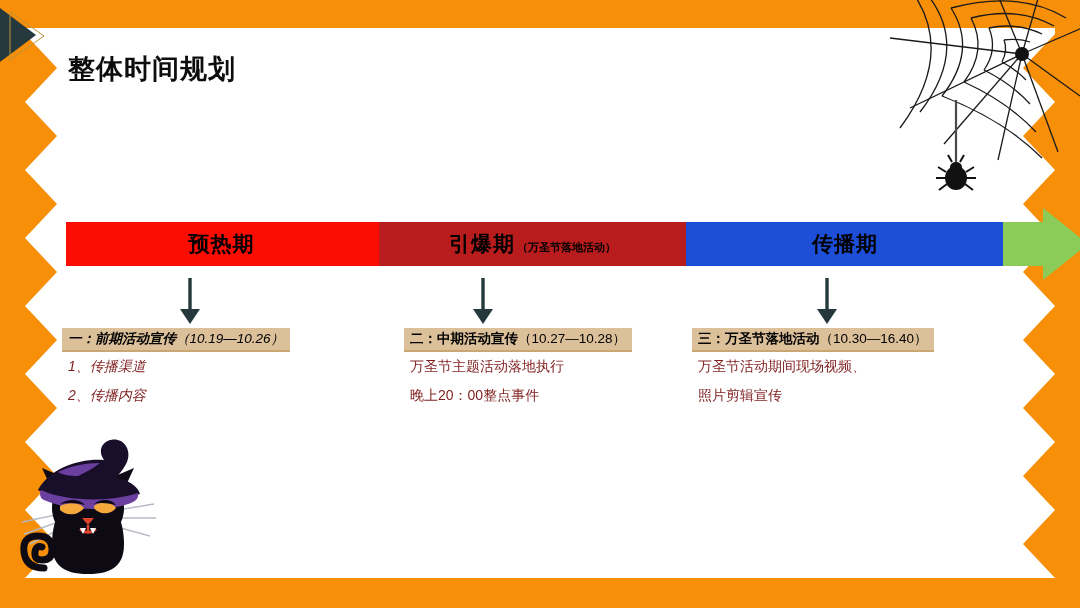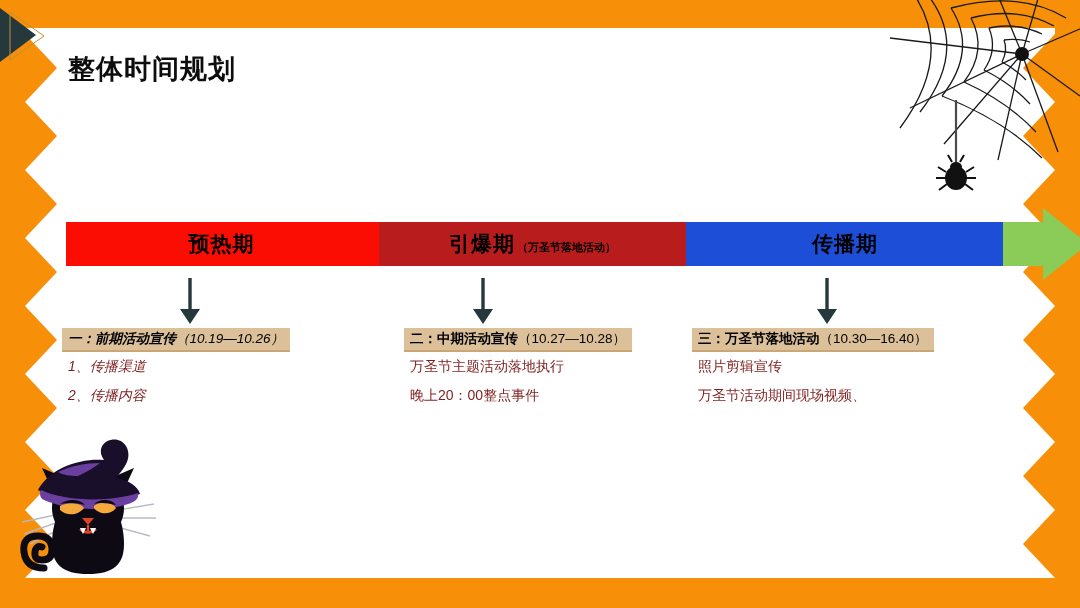--- a/index.html
+++ b/index.html
@@ -209,17 +209,17 @@
       <b>二：</b><b>中期活动宣传</b><span class="date">（10.27—10.28）</span>
     </div>
     <div class="line">万圣节主题活动落地执行</div>
     <div class="line">晚上20：00整点事件</div>
   </div>
 
   <div class="block b3">
     <div class="block-head">
       <b>三：</b><b>万圣节落地活动</b><span class="date">（10.30—16.40）</span>
     </div>
+    <div class="line">万圣节活动期间现场视频、</div>
     <div class="line">照片剪辑宣传</div>
-    <div class="line">万圣节活动期间现场视频、</div>
   </div>
 
 </div>
 
 </body></html>

